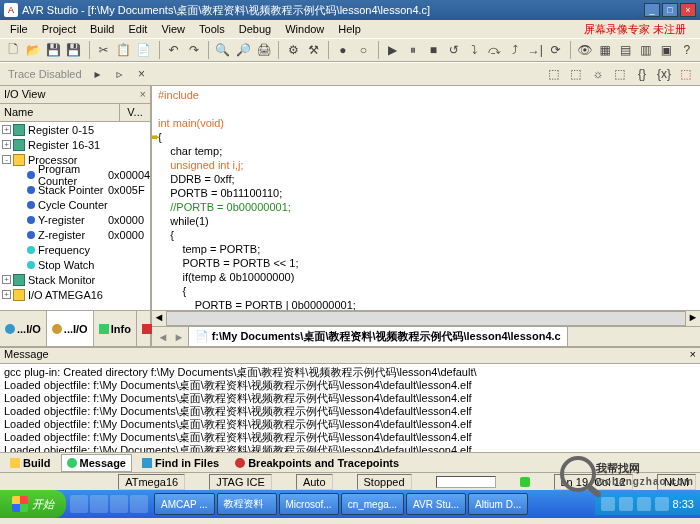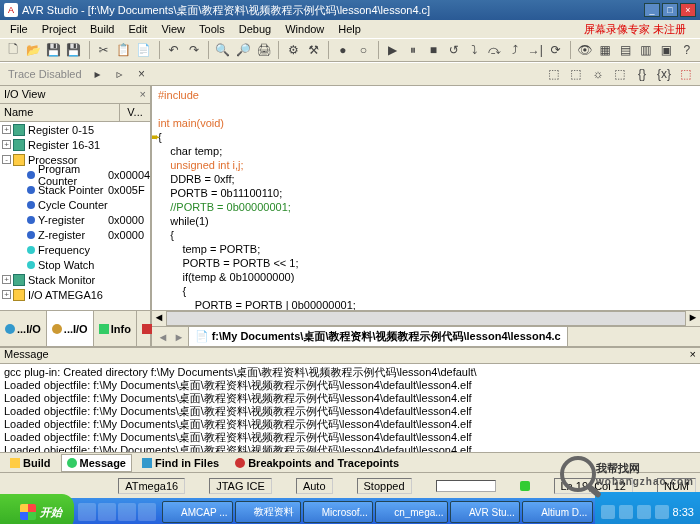--- a/index.html
+++ b/index.html
@@ -51,33 +51,33 @@
 .file-tabs .tab { background:#fff; border:1px solid #aca899; padding:2px 6px; display:flex; align-items:center; gap:3px; }
 .file-tabs .arr { width:14px; text-align:center; color:#888; }
 .msg-panel { border-top:2px solid #aca899; }
 .msg-title { height:16px; background:#ece9d8; border-bottom:1px solid #aca899; display:flex; justify-content:space-between; padding:0 4px; }
 .messages { height:88px; background:#fff; overflow:auto; padding:2px 4px; font-size:11px; line-height:13px; }
 .msg-tabs { height:20px; background:#ece9d8; border-top:1px solid #aca899; display:flex; align-items:center; padding:0 4px; gap:4px; }
 .msg-tabs span { padding:2px 5px; display:flex; align-items:center; gap:3px; border:1px solid transparent; }
 .msg-tabs span.active { background:#fff; border:1px solid #aca899; }
 .msg-tabs .mico { width:10px; height:10px; display:inline-block; }
 .mico.bld { background:#fc4; } .mico.msg { background:#3c6; border-radius:50%; } .mico.fnd { background:#39c; } .mico.bp { background:#c33; border-radius:50%; }
-.status { height:26px; background:#ece9d8; border-top:1px solid #aca899; display:flex; align-items:center; padding:0 4px; gap:24px; font-size:10px; }
+.status { height:18px; background:#ece9d8; border-top:1px solid #aca899; display:flex; align-items:center; padding:0 4px; gap:24px; font-size:10px; }
 .status .cell { border:1px inset #ccc; padding:1px 6px; }
 .status .spacer { flex:1; }
 .status .prog { width:60px; height:12px; border:1px inset #aaa; background:#fff; }
 .status .led { width:10px; height:10px; background:#3c3; border-radius:2px; display:inline-block; }
 .taskbar { height:28px; background:linear-gradient(#3a8ee8,#245edb); display:flex; align-items:center; }
-.start { height:36px; background:linear-gradient(#5c3,#3a2); color:#fff; font-weight:bold; padding:0 12px 0 20px; border-radius:0 12px 12px 0; display:flex; align-items:center; gap:4px; font-style:italic; font-size:13px; }
+.start { height:28px; background:linear-gradient(#5c3,#3a2); color:#fff; font-weight:normal; padding:0 12px 0 12px; border-radius:0 12px 12px 0; display:flex; align-items:center; gap:4px; font-style:italic; font-size:13px; }
 .start .winico { width:16px; height:16px; background:conic-gradient(#f44 0 25%,#4c4 0 50%,#36f 0 75%,#fc4 0); border-radius:2px; }
 .ql { display:flex; gap:2px; padding:0 4px; }
 .ql span { width:18px; height:18px; background:rgba(255,255,255,.2); border-radius:2px; }
 .tasks { display:flex; gap:2px; flex:1; padding:0 2px; overflow:hidden; }
-.tasks span { height:22px; background:linear-gradient(#5da5f5,#3a7cd8); border:1px solid #245; border-radius:2px; color:#fff; padding:0 18px; font-size:10px; display:flex; align-items:center; min-width:60px; white-space:nowrap; overflow:hidden; }
-.tray { background:linear-gradient(#1a9ae8,#1585d0); height:40px; display:flex; align-items:center; padding:0 6px; gap:4px; color:#fff; font-size:10px; }
+.tasks span { height:22px; background:linear-gradient(#5da5f5,#3a7cd8); border:1px solid #245; border-radius:2px; color:#fff; padding:0 6px; font-size:10px; display:flex; align-items:center; min-width:60px; white-space:nowrap; overflow:hidden; }
+.tray { background:linear-gradient(#1a9ae8,#1585d0); height:22px; display:flex; align-items:center; padding:0 6px; gap:4px; color:#fff; font-size:10px; }
 .tray .ti { width:14px; height:14px; background:rgba(255,255,255,.3); border-radius:2px; }
 .watermark { position:absolute; right:6px; bottom:32px; display:flex; align-items:center; color:#333; font-size:18px; font-weight:bold; pointer-events:none; }
 .watermark .mag { width:36px; height:36px; border:4px solid #666; border-radius:50%; position:relative; }
 .watermark .mag:after { content:""; position:absolute; width:16px; height:6px; background:#666; bottom:-6px; right:-10px; transform:rotate(40deg); border-radius:3px; }
 .watermark .sub { font-size:10px; letter-spacing:1px; color:#555; display:block; }
 </style>
 </head>
 <body>
 
 <div class="titlebar">

